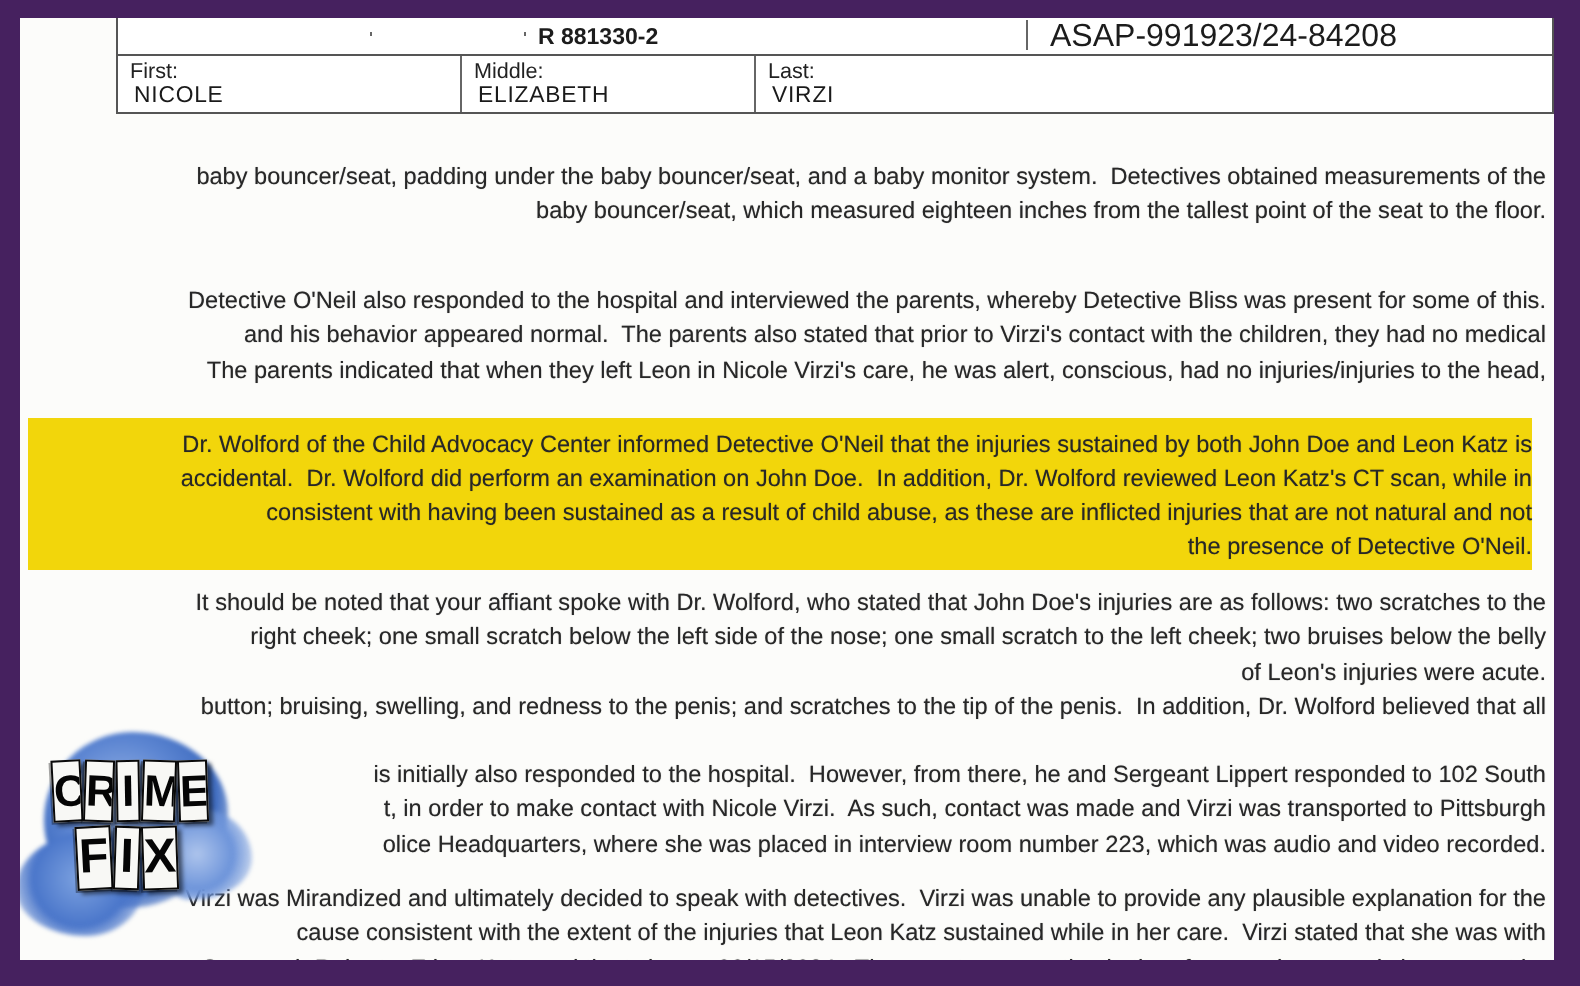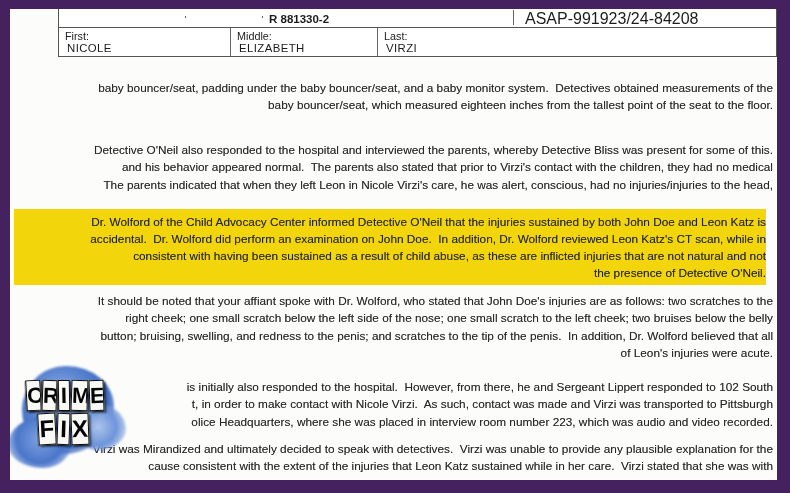--- a/index.html
+++ b/index.html
@@ -119,22 +119,22 @@
     </div>
   <div id="p3" class="para">
       <div class="tl">Dr. Wolford of the Child Advocacy Center informed Detective O'Neil that the injuries sustained by both John Doe and Leon Katz is</div>
       <div class="tl">accidental.  Dr. Wolford did perform an examination on John Doe.  In addition, Dr. Wolford reviewed Leon Katz's CT scan, while in</div>
       <div class="tl">consistent with having been sustained as a result of child abuse, as these are inflicted injuries that are not natural and not</div>
       <div class="tl">the presence of Detective O'Neil.</div>
     </div>
   <div id="p4" class="para">
       <div class="tl">It should be noted that your affiant spoke with Dr. Wolford, who stated that John Doe's injuries are as follows: two scratches to the</div>
       <div class="tl">right cheek; one small scratch below the left side of the nose; one small scratch to the left cheek; two bruises below the belly</div>
+      <div class="tl">of Leon's injuries were acute.</div>
       <div class="tl">button; bruising, swelling, and redness to the penis; and scratches to the tip of the penis.  In addition, Dr. Wolford believed that all</div>
-      <div class="tl">of Leon's injuries were acute.</div>
     </div>
   <div id="p5" class="para">
       <div class="tl">is initially also responded to the hospital.  However, from there, he and Sergeant Lippert responded to 102 South</div>
       <div class="tl">t, in order to make contact with Nicole Virzi.  As such, contact was made and Virzi was transported to Pittsburgh</div>
       <div class="tl">olice Headquarters, where she was placed in interview room number 223, which was audio and video recorded.</div>
     </div>
   <div id="p6" class="para">
       <div class="tl">Virzi was Mirandized and ultimately decided to speak with detectives.  Virzi was unable to provide any plausible explanation for the</div>
       <div class="tl">cause consistent with the extent of the injuries that Leon Katz sustained while in her care.  Virzi stated that she was with</div>
       <div class="tl">Savannah Roberts, Ethan Katz, and the twins on 06/15/2024.  They went on an outing in the afternoon hours and she was out by</div>

